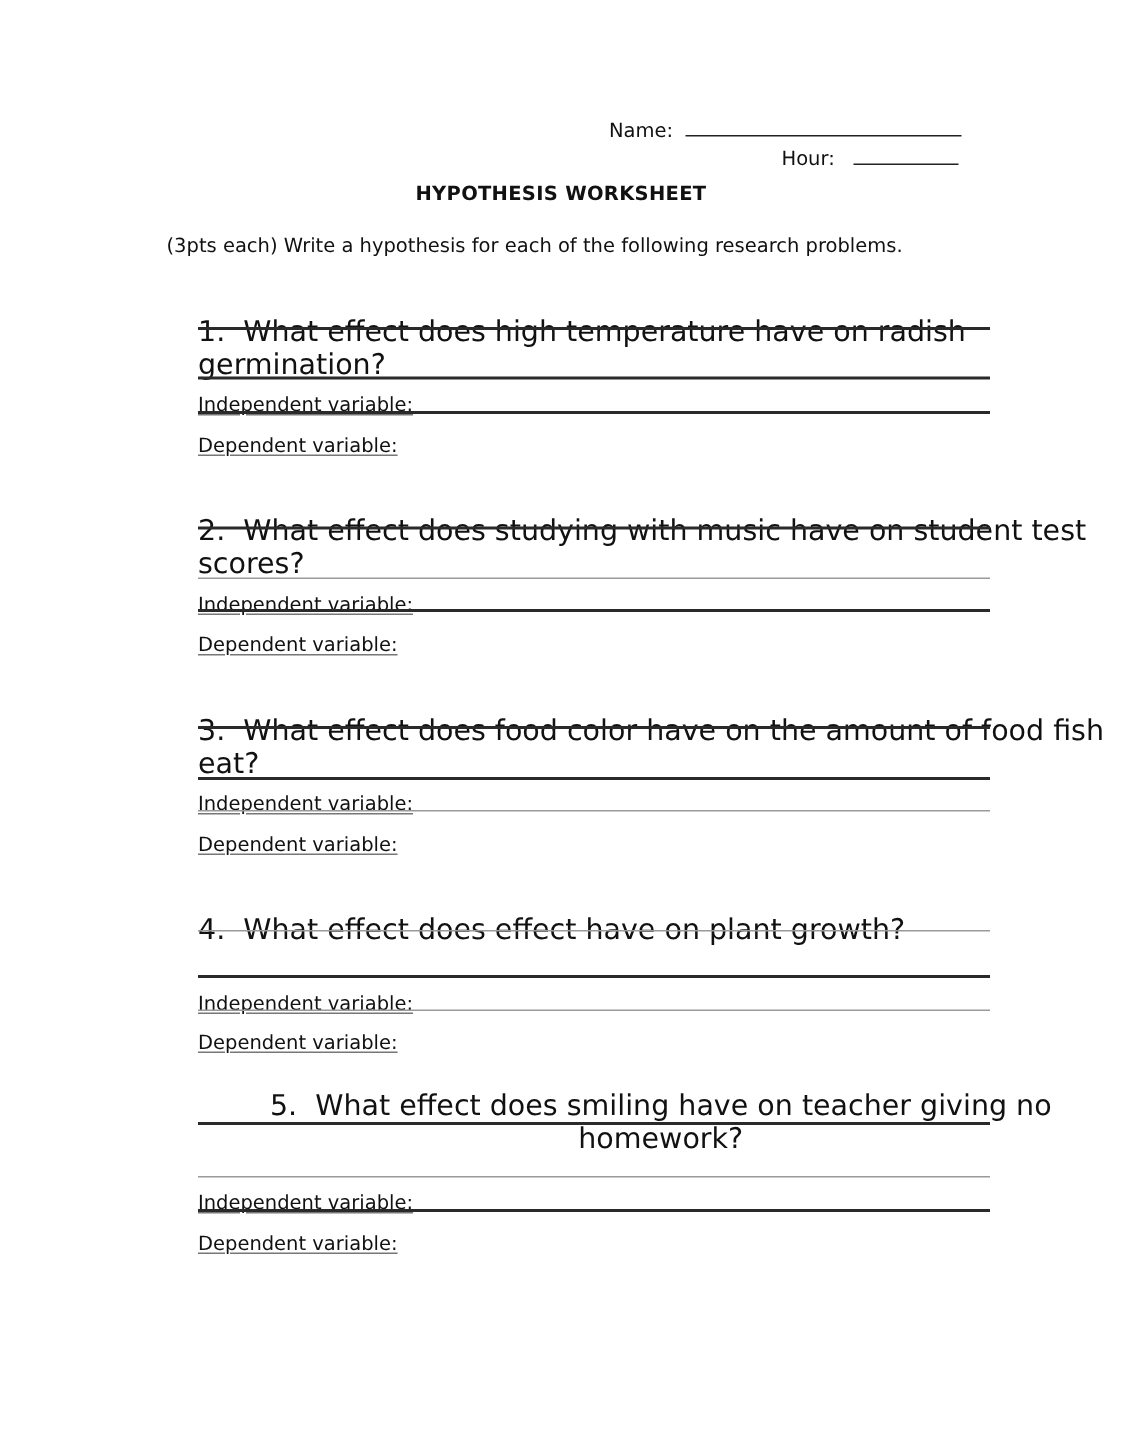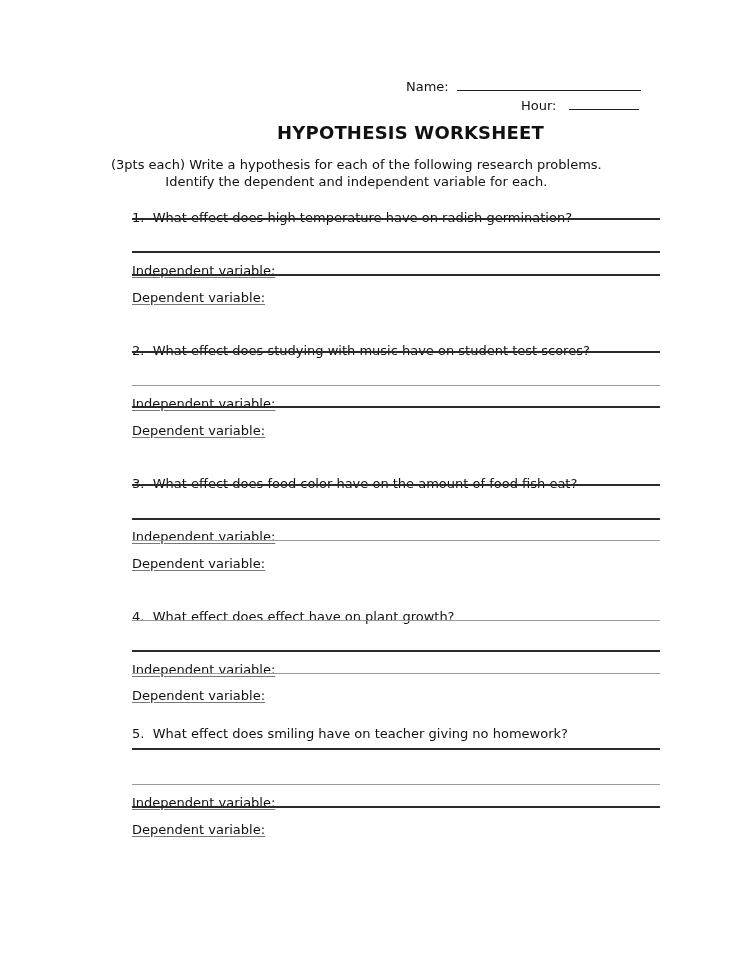--- a/index.html
+++ b/index.html
@@ -2,43 +2,42 @@
 <html><head>
 <meta charset="utf-8">
 <style>
   html, body { margin: 0; padding: 0; background: #ffffff; }
   body {
     width: 749px; height: 970px; position: relative; overflow: hidden;
     font-family: "DejaVu Sans", sans-serif; color: #111; font-size: 13px;
   }
   .abs { position: absolute; margin-top: 32px; }
   .hdr-line { display: inline-block; border-bottom: 1px solid #222; height: 14px; vertical-align: baseline; }
-  .title { font-weight: bold; font-size: 18px; letter-spacing: 0.2px; }
+  .title { font-weight: bold; font-size: 13px; letter-spacing: 0.2px; }
   .rule { position: absolute; left: 132px; width: 528px; height: 0; }
   .dark { border-top: 2px solid #2a2a2a; }
   .light { border-top: 1px solid #9a9a9a; }
   .var-label { text-decoration: underline; text-decoration-color: #777; text-underline-offset: 2px; }
-  .q { font-size: 13px; }
+  .q { font-size: 19px; }
 </style>
 </head>
 <body>
 
 <div class="abs" style="left:406px; top:44px;">
   <span>Name:</span>
   <span class="hdr-line" style="width:184px; margin-left:4px;"></span>
 </div>
 <div class="abs" style="left:521px; top:63px;">
   <span>Hour:</span>
   <span class="hdr-line" style="width:70px; margin-left:8px;"></span>
 </div>
 <div class="abs title" style="left:277px; top:90px;">HYPOTHESIS WORKSHEET</div>
 
 <div class="abs" style="left:111px; top:124px; line-height:17px;text-align:center;">
   <div>(3pts each) Write a hypothesis for each of the following research problems.</div>
-  <div>Identify the dependent and independent variable for each.</div>
 </div>
 
 <div>
   <div class="abs q" style="left:132px; top:178px;">
     <span>1.</span>&nbsp;&nbsp;<span>What effect does high temperature have on radish germination?</span>
   </div>
   <div class="rule dark" style="top:218px;"></div>
   <div class="abs var-label" style="left:132px; top:231px;">Independent variable:</div>
   <div class="rule dark" style="top:251px;"></div>
   <div class="abs var-label" style="left:132px; top:258px;">Dependent variable:</div>

